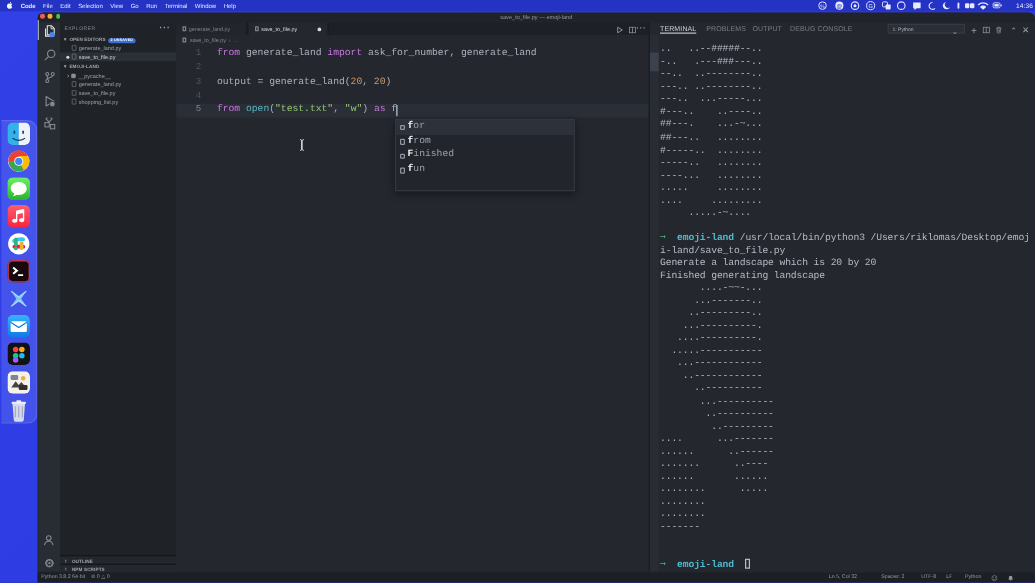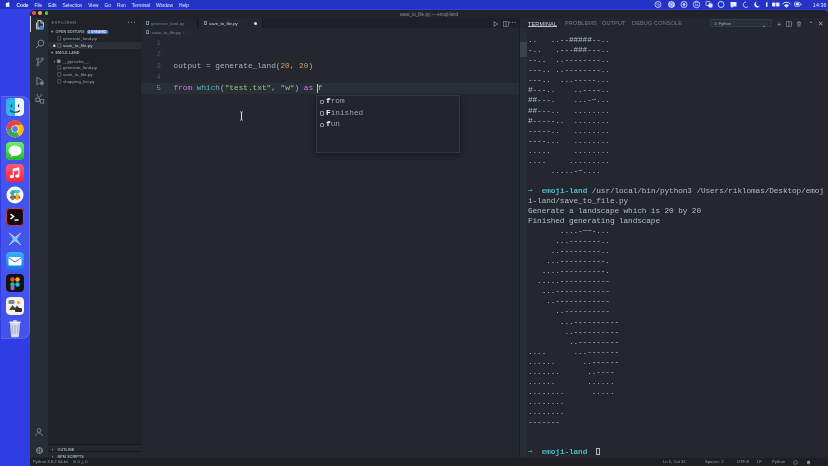--- a/index.html
+++ b/index.html
@@ -321,28 +321,33 @@
 <div style="position:absolute;right:2px;top:-.5px;color:#9aa0aa;font-size:8px">⋯</div>
 </div>
 <div id="crumbs"><span class="cfi"></span><span class="c2">save_to_file.py&nbsp;&nbsp;<span style="color:#70767f">›&nbsp;&nbsp;…</span></span></div>
 <div id="lines">
 <div class="cline" style="top:65.2px"></div>
 <div class="ln" style="top:20px">1</div>
 <div class="ln" style="top:31.3px">2</div>
 <div class="ln" style="top:42.6px">3</div>
 <div class="ln" style="top:53.9px">4</div>
 <div class="ln lna" style="top:65.2px">5</div>
+<div class="code" style="top:20px"><i>from</i> generate_land <i>import</i> ask_for_number, generate_land</div>
 <div class="code" style="top:42.6px">output = generate_land(<n>20</n>, <n>20</n>)</div>
-<div class="code" style="top:65.2px"><i>from</i> <t>which</t>(<s>"test.txt"</s>, <s>"w"</s>) <i>as</i> f</div>
+<div class="code" style="top:65.2px"><i>from</i> <t>open</t>(<s>"test.txt"</s>, <s>"w"</s>) <i>as</i> f</div>
 <div id="cursor"></div>
 <div id="ibeam"><svg width="5" height="10" viewBox="0 0 10 20">
               <path d="M2 1.5c2 0 3 .8 3 2v13c0 1.2 1 2 3 2M8 1.5c-2 0-3 .8-3 2v13c0 1.2-1 2-3 2" fill="none" stroke="#e8ebf2" stroke-width="1.6"></path>
             </svg></div>
 </div>
 <div id="popup">
+<div class="prow sel2">
+            <span class="picon"></span>
+            <span class="ptxt"><b>f</b>or</span>
+          </div>
 <div class="prow">
             <span class="picon"></span>
             <span class="ptxt"><b>f</b>rom</span>
           </div>
 <div class="prow">
             <span class="picon"></span>
             <span class="ptxt"><b>F</b>inished</span>
           </div>
 <div class="prow">
             <span class="picon"></span>

